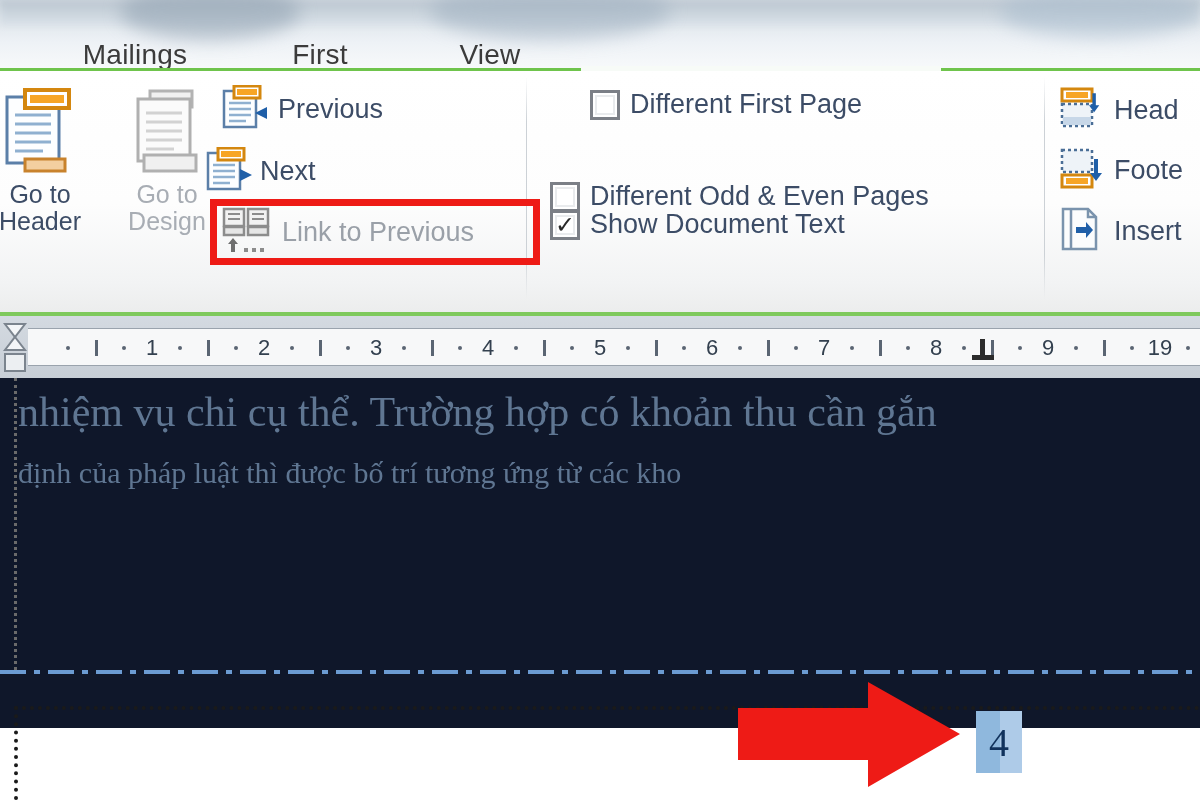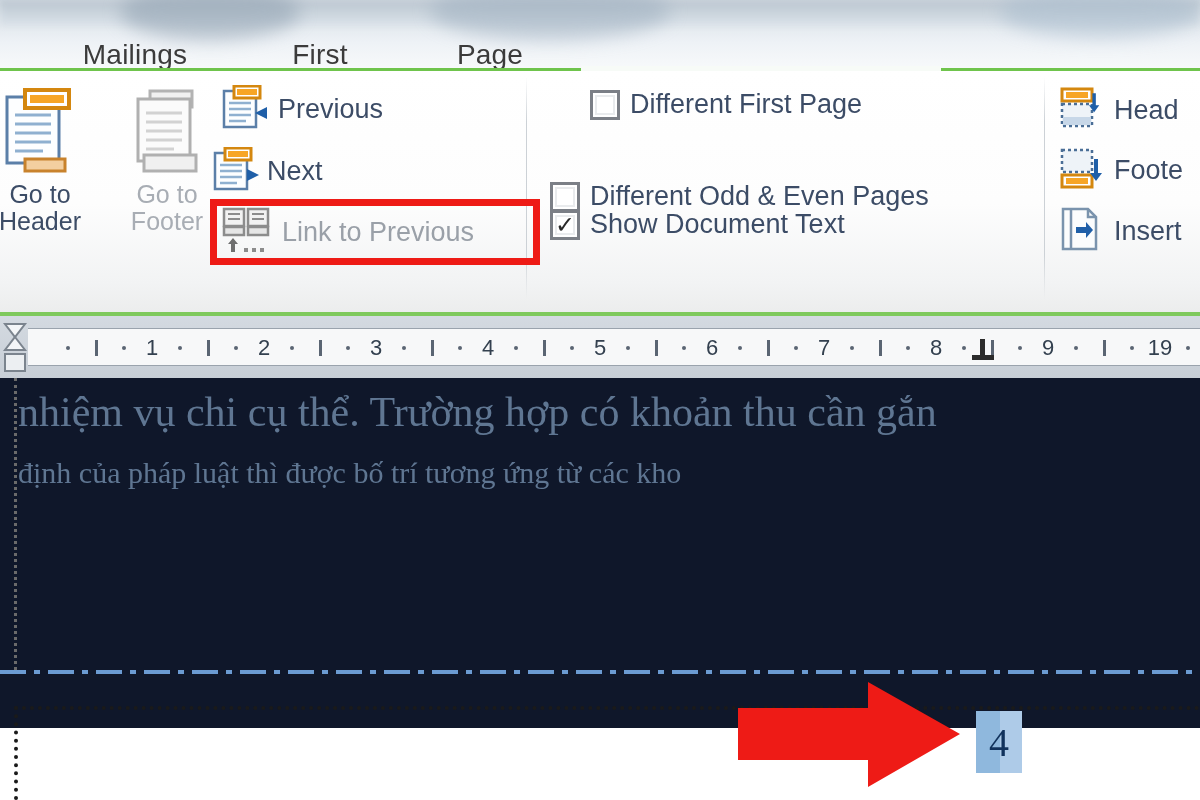--- a/index.html
+++ b/index.html
@@ -137,21 +137,21 @@
     <div class="blotch" style="left:430px;top:-18px;width:240px;height:58px;background:#9fb0c0;"></div>
     <div class="blotch" style="left:1000px;top:-14px;width:200px;height:52px;background:#a9bccd;"></div>
 
     <div class="tab" style="left:62px;width:146px;">
       <span>Mailings</span>
     </div>
     <div class="tab" style="left:254px;width:132px;">
       <span>First</span>
     </div>
     <div class="tab" style="left:434px;width:112px;">
-      <span>Page</span>
+      <span>View</span>
     </div>
 
     <div class="greenline"></div>
 
     <div style="position:absolute;left:581px;top:66px;width:360px;height:6px;background:#f7fbf7;"></div>
   </div>
 
   <div class="ribbon">
 
     <div class="grp-sep" style="left:526px;"></div>
@@ -186,42 +186,42 @@
             <line x1="16" y1="26" x2="52" y2="26"></line>
               <line x1="16" y1="35" x2="52" y2="35"></line>
             <line x1="16" y1="44" x2="52" y2="44"></line>
               <line x1="16" y1="53" x2="52" y2="53"></line>
             <line x1="16" y1="62" x2="44" y2="62"></line>
           </g>
           <rect x="14" y="68" width="52" height="16" fill="#f0f0f0" stroke="#b0b0b0" stroke-width="3"></rect>
         </svg>
       </div>
       <div class="lbl">Go to</div>
-      <div class="lbl">Footer</div>
+      <div class="lbl">Design</div>
     </div>
 
     <div class="smallbtn" style="left:222px;top:14px;">
       <span>
         <svg width="46" height="44" viewBox="0 0 46 44">
           <rect x="2" y="6" width="32" height="36" fill="#fdfeff" stroke="#5b7fa8" stroke-width="2.5"></rect>
           <g stroke="#8fb0d0" stroke-width="2.5">
             <line x1="7" y1="18" x2="29" y2="18"></line>
               <line x1="7" y1="24" x2="29" y2="24"></line>
             <line x1="7" y1="30" x2="29" y2="30"></line>
               <line x1="7" y1="36" x2="24" y2="36"></line>
           </g>
           <rect x="12" y="1" width="26" height="12" fill="#ffffff" stroke="#d4870f" stroke-width="3"></rect>
           <rect x="15" y="4" width="20" height="6" fill="#f7a525"></rect>
           <polygon points="45,22 33,28 45,34" fill="#1f5fa8"></polygon>
         </svg>
       </span>
       <span class="lbl">Previous</span>
     </div>
 
-    <div class="smallbtn" style="left:213px;top:76px;gap:8px;">
+    <div class="smallbtn" style="left:206px;top:76px;gap:8px;">
       <span>
         <svg width="46" height="44" viewBox="0 0 46 44">
           <rect x="2" y="6" width="32" height="36" fill="#fdfeff" stroke="#5b7fa8" stroke-width="2.5"></rect>
           <g stroke="#8fb0d0" stroke-width="2.5">
             <line x1="7" y1="18" x2="29" y2="18"></line>
               <line x1="7" y1="24" x2="29" y2="24"></line>
             <line x1="7" y1="30" x2="29" y2="30"></line>
               <line x1="7" y1="36" x2="24" y2="36"></line>
           </g>
           <rect x="12" y="1" width="26" height="12" fill="#ffffff" stroke="#d4870f" stroke-width="3"></rect>

